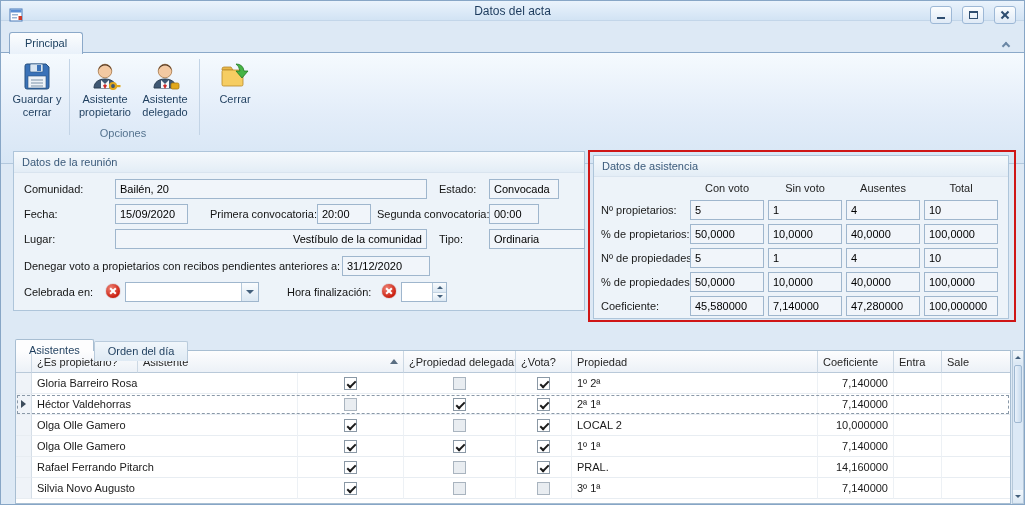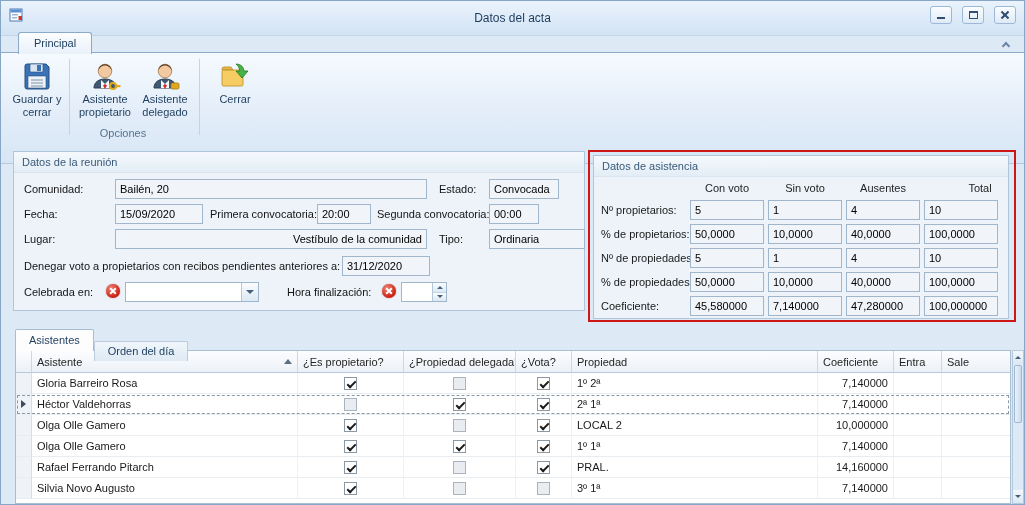--- a/index.html
+++ b/index.html
@@ -3,37 +3,37 @@
 <meta charset="utf-8">
 <style>
   * { margin:0; padding:0; box-sizing:border-box; }
   html,body { width:1025px; height:505px; }
   body { font-family:"Liberation Sans","DejaVu Sans",sans-serif; font-size:11px; color:#1a1a1a; background:#fff; }
 
   .window { position:absolute; left:0; top:0; width:1025px; height:505px;
             background:#dde9f5; border:1px solid #87a6c6; overflow:hidden; }
 
   
-  .titlebar { position:absolute; left:0; top:0; right:0; height:35px;
+  .titlebar { position:absolute; left:0; top:0; right:0; height:20px;
               background:linear-gradient(#eaf3fc,#d2e3f4); border-bottom:1px solid #c3d6e9;
               display:flex; align-items:center; }
   .app-icon { position:absolute; left:7px; top:6px; width:16px; height:16px; }
   .title { position:absolute; left:0; right:0; text-align:center; font-size:12px; color:#1c3a5c; }
   .winbtns { position:absolute; right:8px; top:5px; display:flex; gap:10px; }
   .wbtn { width:22px; height:18px; border:1px solid #9db8d6; border-radius:3px;
           background:linear-gradient(#fbfdfe,#dfeaf6); display:flex; align-items:center; justify-content:center;
           position:relative; cursor:default; }
   .glyph-min { width:8px; height:2px; background:#2f4e70; margin-top:6px; }
   .glyph-restore { width:9px; height:8px; border:1px solid #2f4e70; border-top-width:2px; }
   .glyph-close { position:relative; width:12px; height:12px; }
   .glyph-close .xb { position:absolute; left:1px; top:5px; width:10px; height:2px; background:#2f4e70; }
   .xb1 { transform:rotate(45deg); } .xb2 { transform:rotate(-45deg); }
 
   
-  .tabstrip { position:absolute; left:9px; top:29px; right:0; height:23px;text-align:center; }
+  .tabstrip { position:absolute; left:0; top:29px; right:0; height:23px;text-align:center; }
   .ribbon-tab { position:absolute; left:8px; bottom:-1px; height:22px; line-height:21px;
                 padding:0 15px; background:linear-gradient(#fcfdfe,#e9f1fa);
                 border:1px solid #8ba9c9; border-bottom:none; border-radius:3px 3px 0 0;
                 color:#1d4060; z-index:3; }
   .collapse-btn { position:absolute; right:10px; top:7px; width:16px; height:14px; display:flex;
                   align-items:center; justify-content:center; }
   .chev-up { width:6px; height:6px; border-top:2px solid #6a87a5; border-right:2px solid #6a87a5;
              transform:rotate(-45deg); margin-top:3px; }
 
   
@@ -81,21 +81,21 @@
                 border-top:3px solid #44607c; }
 
   
   .att-head { position:absolute; top:26px; width:74px; text-align:center; color:#242424; }
   .att-lbl { position:absolute; left:7px; white-space:nowrap; }
   .annotation { position:absolute; left:587px; top:149px; width:428px; height:172px;
                 border:2px solid #cf1616; z-index:6; pointer-events:none; }
 
   
   .tabs2 { position:absolute; left:14px; top:328px; height:22px; display:flex; z-index:4; }
-  .tab2 { padding:0 13px; line-height:20px; white-space:nowrap; color:#1d3d5d; }
+  .tab2 { padding:0 13px; line-height:20px; white-space:nowrap; color:#1d3d5d;margin-top:10px; }
   .tab2.active { background:#fdfdfe; border:1px solid #a8bed2; border-bottom:none;
                  border-radius:2px 2px 0 0; position:relative; z-index:5; }
   .tab2.inactive { background:linear-gradient(#f0f6fb,#dfeaf4); border:1px solid #b9cbdc;
                    border-bottom:none; border-radius:2px 2px 0 0; height:20px; margin-top:12px;
                    line-height:19px; }
 
   
   .gridwrap { position:absolute; left:14px; top:349px; width:996px; height:154px;
               background:#fff; border:1px solid #a8bed2; overflow:hidden; }
   .gh { display:flex; height:22px; }
@@ -241,21 +241,21 @@
 
   <div class="groupbox" style="left:12px; top:150px; width:572px; height:160px">
     <div class="gb-title">Datos de la reunión</div>
 
     <span class="flabel" style="left:10px; top:31px">Comunidad:</span>
     <input class="tb" style="left: 101px; top: 27px; width: 312px;" readonly="" value="Bailén, 20">
     <span class="flabel" style="left:425px; top:31px">Estado:</span>
     <input class="tb" style="left: 475px; top: 27px; width: 70px;" readonly="" value="Convocada">
 
     <span class="flabel" style="left:10px; top:56px">Fecha:</span>
-    <input class="tb" style="left: 101px; top: 52px; width: 88px;" readonly="" value="15/09/2020">
+    <input class="tb" style="left: 101px; top: 52px; width: 73px;" readonly="" value="15/09/2020">
     <span class="flabel" style="left:196px; top:56px">Primera convocatoria:</span>
     <input class="tb" style="left: 303px; top: 52px; width: 54px;" readonly="" value="20:00">
     <span class="flabel" style="left:363px; top:56px">Segunda convocatoria:</span>
     <input class="tb" style="left: 475px; top: 52px; width: 50px;" readonly="" value="00:00">
 
     <span class="flabel" style="left:10px; top:81px">Lugar:</span>
     <input class="tb" style="left: 101px; top: 77px; width: 312px; text-align: right;" readonly="" value="Vestíbulo de la comunidad">
     <span class="flabel" style="left:425px; top:81px">Tipo:</span>
     <input class="tb" style="left: 475px; top: 77px; width: 96px;" readonly="" value="Ordinaria">
 
@@ -290,21 +290,21 @@
       </span>
     </div>
   </div>
 
   <div class="groupbox" style="left:592px; top:154px; width:416px; height:164px">
     <div class="gb-title">Datos de asistencia</div>
 
     <span class="att-head" style="left:96px">Con voto</span>
     <span class="att-head" style="left:174px">Sin voto</span>
     <span class="att-head" style="left:252px">Ausentes</span>
-    <span class="att-head" style="left:349px">Total</span>
+    <span class="att-head" style="left:330px">Total</span>
 
     <span class="att-lbl" style="top:48px">Nº propietarios:</span>
     <input class="tb" style="left: 96px; top: 44px; width: 74px;" readonly="" value="5">
     <input class="tb" style="left: 174px; top: 44px; width: 74px;" readonly="" value="1">
     <input class="tb" style="left: 252px; top: 44px; width: 74px;" readonly="" value="4">
     <input class="tb" style="left: 330px; top: 44px; width: 74px;" readonly="" value="10">
 
     <span class="att-lbl" style="top:72px">% de propietarios:</span>
     <input class="tb" style="left: 96px; top: 68px; width: 74px;" readonly="" value="50,0000">
     <input class="tb" style="left: 174px; top: 68px; width: 74px;" readonly="" value="10,0000">
@@ -333,25 +333,25 @@
   <div class="annotation"></div>
 
   <div class="tabs2">
     <span class="tab2 active">Asistentes</span>
     <span class="tab2 inactive">Orden del día</span>
   </div>
 
   <div class="gridwrap">
     <div class="gh">
       <div class="ghc w-ind"></div>
+      <div class="ghc w-prop">¿Es propietario?</div>
       <div class="ghc w-asist">
           <span>Asistente</span>
           <span class="sort-asc"></span>
         </div>
-      <div class="ghc w-prop">¿Es propietario?</div>
       <div class="ghc w-deleg">¿Propiedad delegada?</div>
       <div class="ghc w-vota">¿Vota?</div>
       <div class="ghc w-pied">Propiedad</div>
       <div class="ghc w-coef">Coeficiente</div>
       <div class="ghc w-entra">Entra</div>
       <div class="ghc w-sale">Sale</div>
     </div>
 
     <div class="gr">
       <div class="gc w-ind cell-ind"></div>

